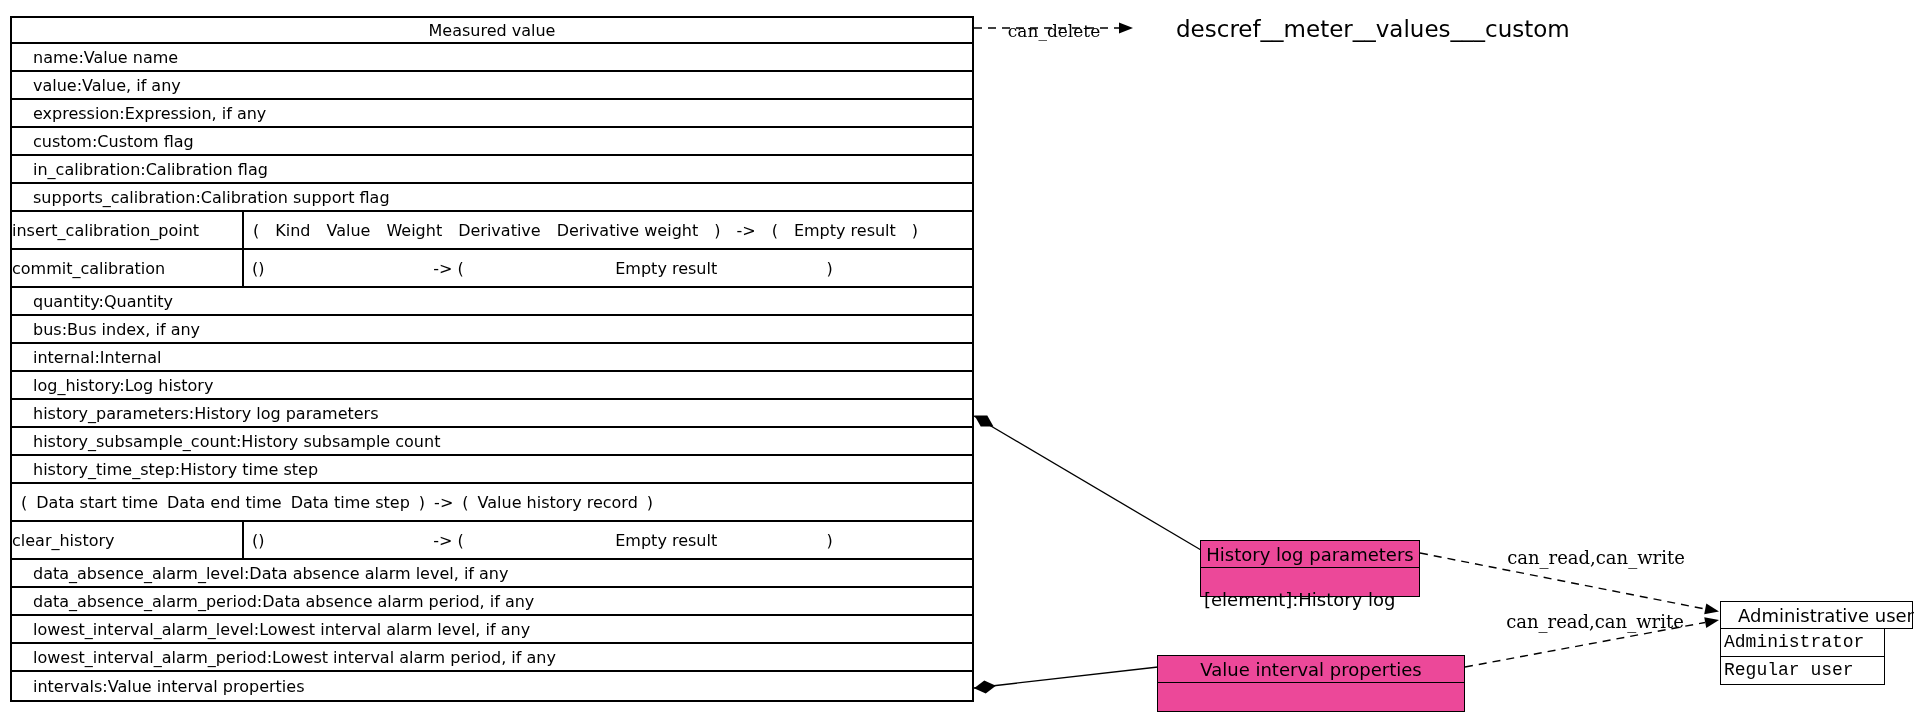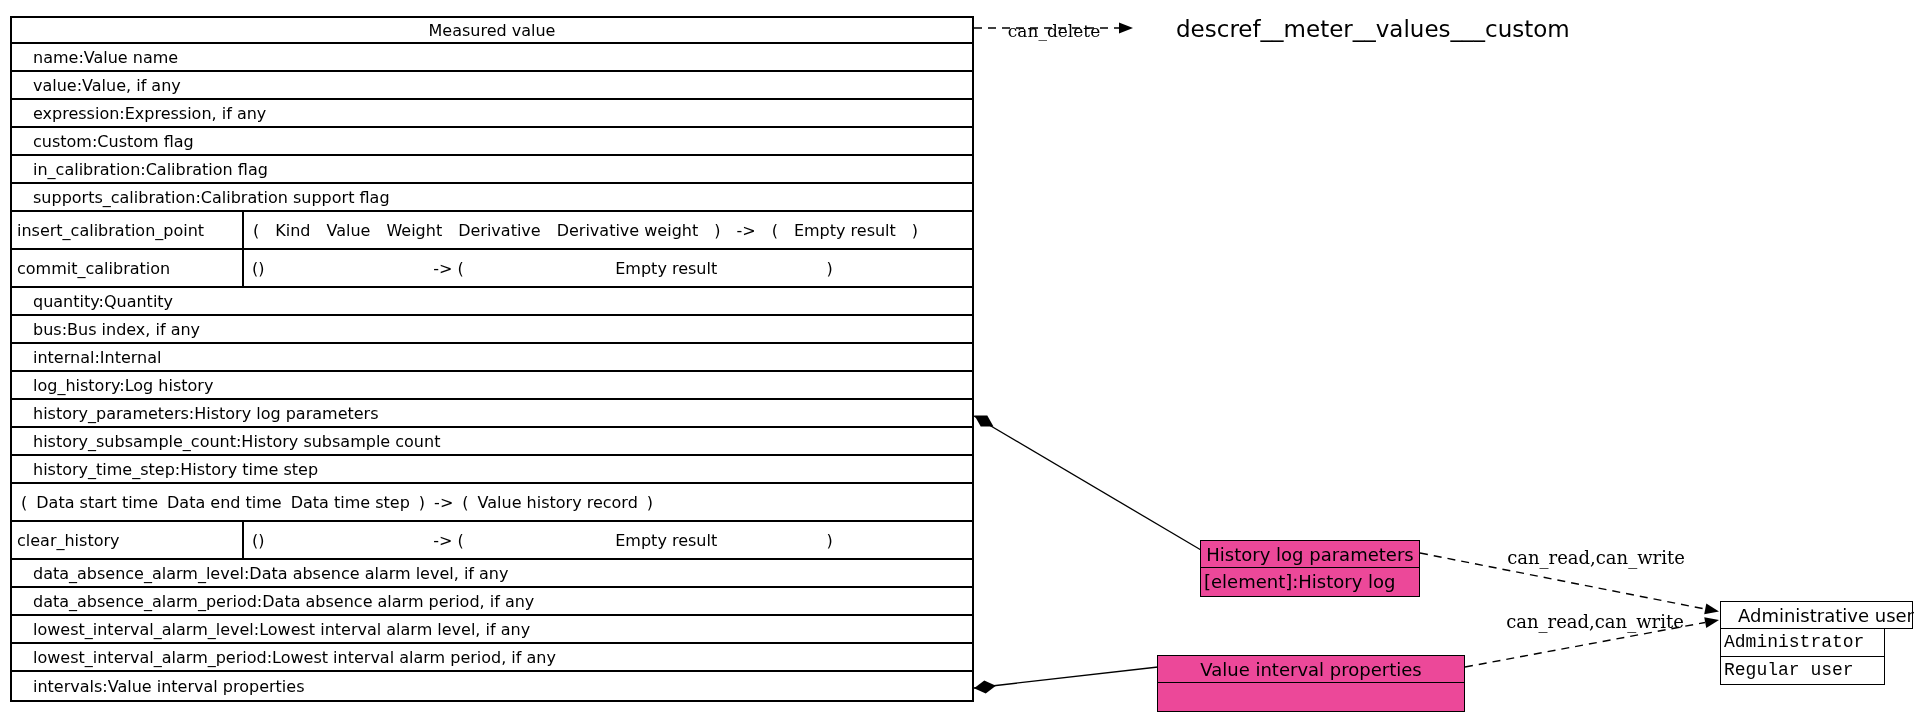--- a/index.html
+++ b/index.html
@@ -22,42 +22,42 @@
   }
   .mv-row{
     height:28px;border-bottom:2px solid #000;box-sizing:border-box;
     display:flex;align-items:center;padding-left:21px;
     font-size:16px;white-space:nowrap;position:relative;
   }
   #mv-rows .mv-row:last-child{border-bottom:none;}
   .mv-row.method{height:38px;padding:0;}
   .m-name{
     width:232px;flex:none;height:100%;border-right:2px solid #000;
-    box-sizing:border-box;display:flex;align-items:center;padding-left:5px;
+    box-sizing:border-box;display:flex;align-items:center;
   }
   .m-sig{flex:1;height:100%;position:relative;box-sizing:border-box;}
   .mv-row.tokens .m-sig{display:flex;align-items:center;padding-left:9px;}
   .mv-row.spread .m-sig{display:block;}
   .mv-row.spread .tok{position:absolute;top:50%;transform:translateY(-50%);}
   .mv-row.spread .sp0{left:8px;}
   .mv-row.spread .sp1{left:26%;}
   .mv-row.spread .sp2{left:58%;transform:translate(-50%,-50%);}
   .mv-row.spread .sp3{left:80%;}
 
   
   .small-node{
     position:absolute;border:1.5px solid #000;box-sizing:border-box;background:#ec4899;
     font-size:18px;white-space:nowrap;
   }
   .small-node .sn-header{
     height:27px;border-bottom:1.5px solid #000;box-sizing:border-box;
     display:flex;align-items:center;justify-content:center;
   }
   .small-node .sn-row{
-    height:26px;display:flex;align-items:center;padding-left:3px;box-sizing:border-box;
+    height:26px;display:flex;align-items:center;padding-left:3px;box-sizing:border-box;margin-top:18px;
   }
   #history-node{left:1200px;top:540px;width:220px;height:57px;}
   #interval-node{left:1157px;top:655px;width:308px;height:57px;}
 
   
   #admin-header{
     position:absolute;left:1720px;top:601px;width:193px;height:28px;
     border:1.5px solid #000;box-sizing:border-box;background:#fff;
     display:flex;align-items:center;padding-left:17px;font-size:18px;white-space:nowrap;
   }

